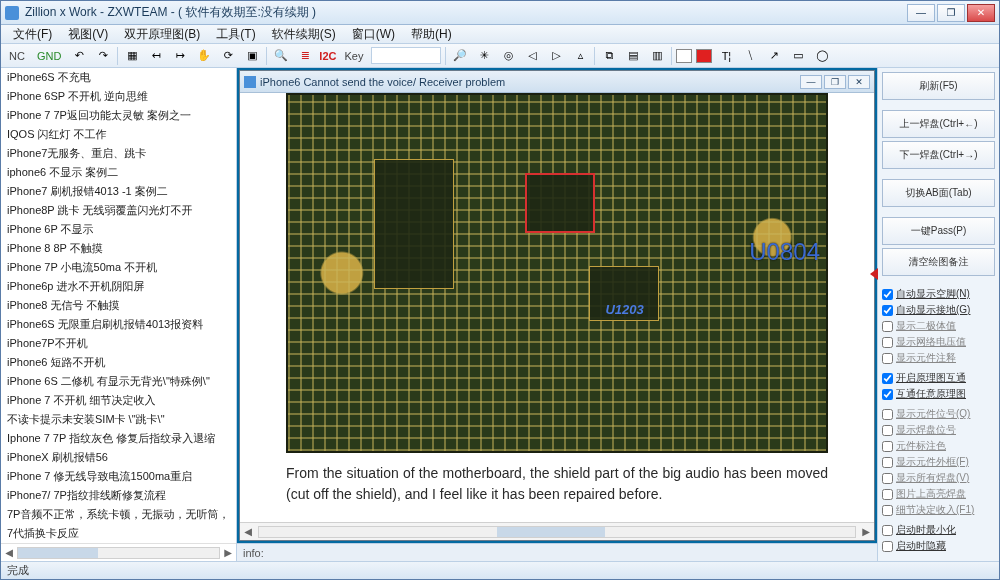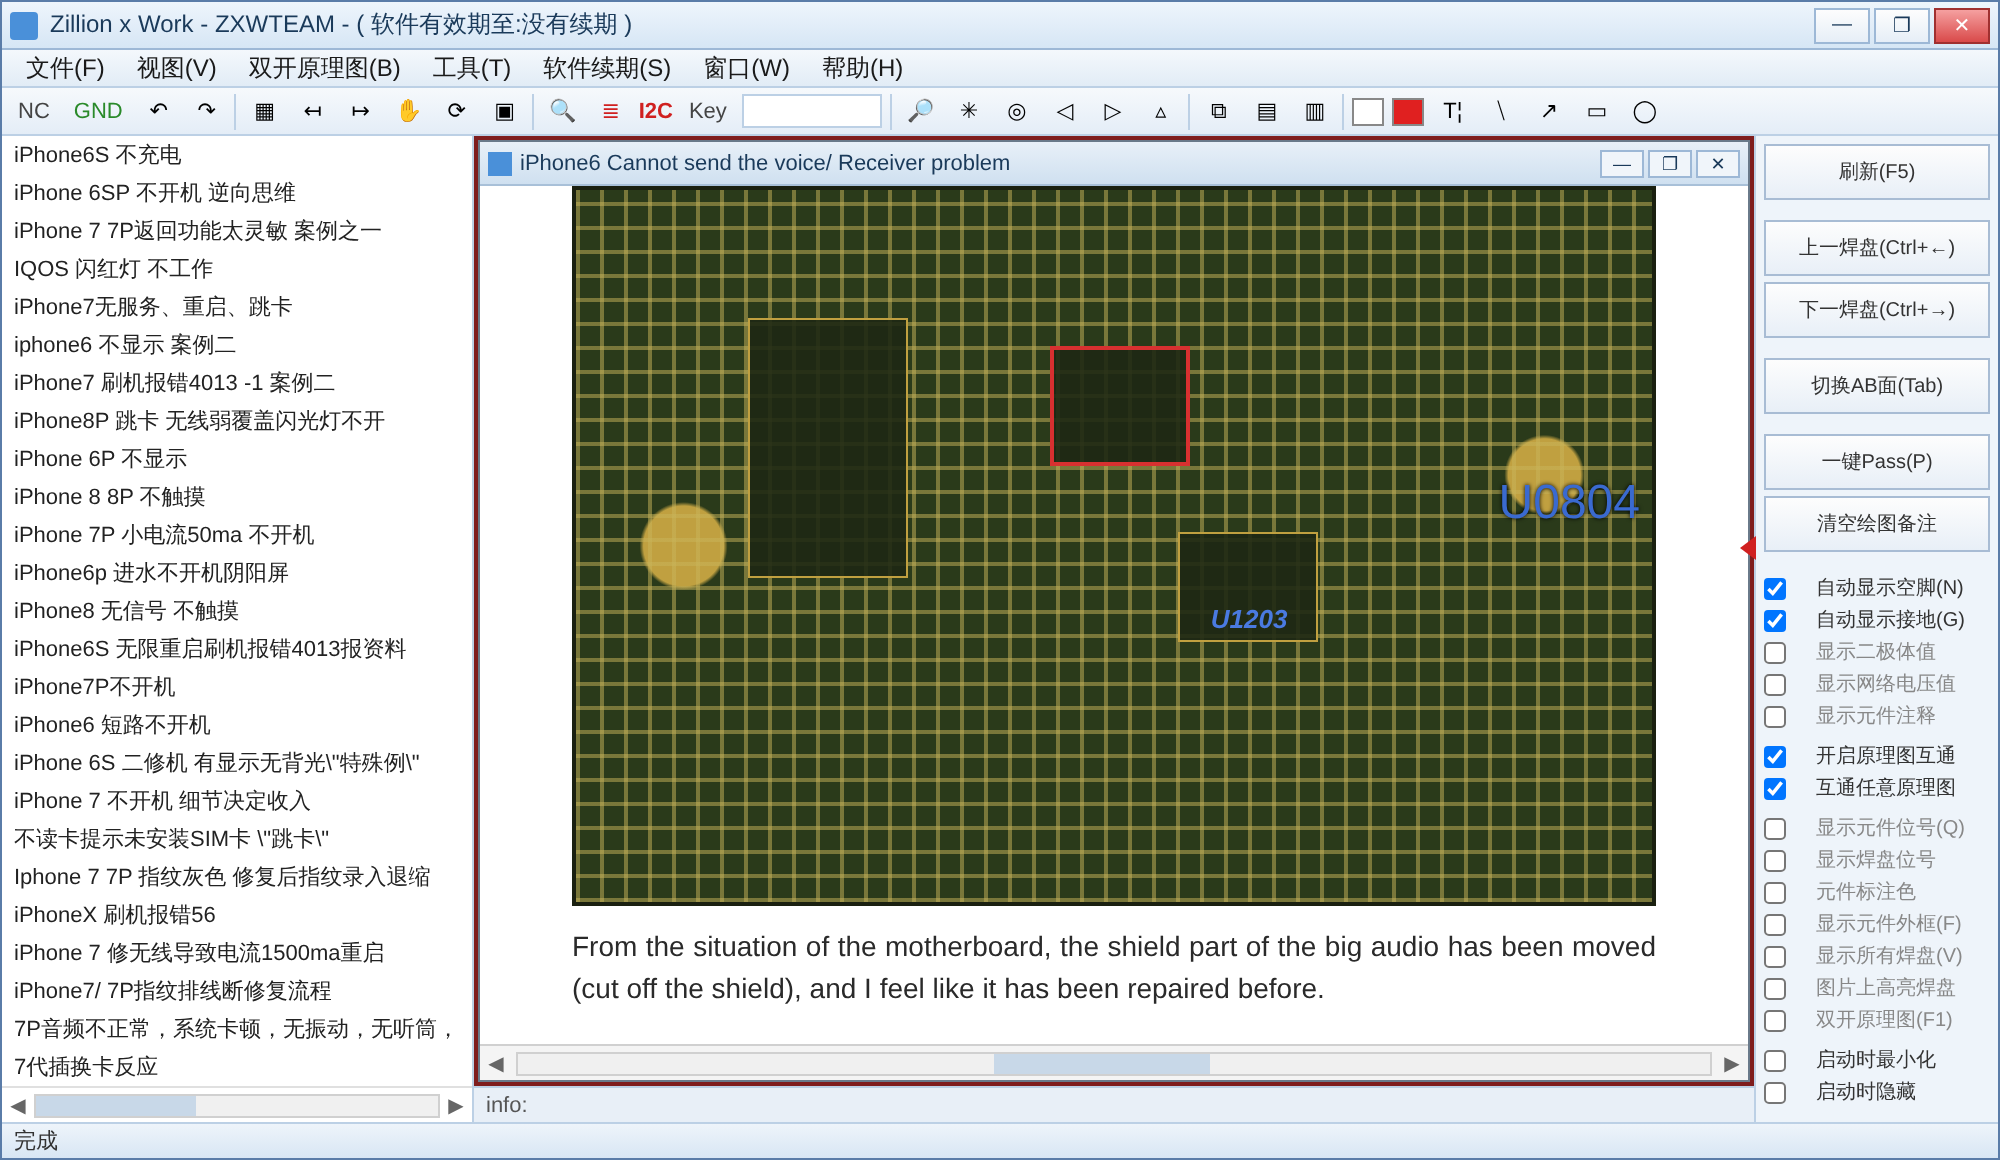--- a/index.html
+++ b/index.html
@@ -30,21 +30,21 @@
 
 .sidebar { width: 236px; background: #fff; border-right: 1px solid #bcd0e5; display: flex; flex-direction: column; }
 .list { flex: 1; overflow-y: auto; overflow-x: hidden; font-size: 11px; }
 .list-item { padding: 2px 6px; white-space: nowrap; cursor: pointer; color: #222; }
 .sidebar-bottom { height: 18px; display: flex; align-items: center; border-top: 1px solid #e0e0e0; }
 .sb-arrow { width: 16px; text-align: center; color: #666; cursor: pointer; font-size: 10px;}
 .sb-track { flex: 1; height: 12px; background: #f0f0f0; border: 1px solid #d0d0d0; position: relative; }
 .sb-thumb { position: absolute; left: 0; top: 0; width: 40%; height: 100%; background: #c8d8e8; }
 
 
-.mdi { flex: 1; background: #7f1d1d; display: flex; flex-direction: column; min-width: 0; position: relative; }
+.mdi { flex: 1; background: #0369a1; display: flex; flex-direction: column; min-width: 0; position: relative; }
 .child-window { margin: 2px; flex: 1; background: #fff; border: 1px solid #6a7a8a; display: flex; flex-direction: column; min-height: 0; }
 .child-title { height: 22px; background: linear-gradient(#e8f0f8,#cfe0f0); display: flex; align-items: center; padding: 0 4px; font-size: 11px; color: #1a3a5a; border-bottom: 1px solid #a8c0d8; }
 .child-title .cicon { width: 12px; height: 12px; background: #4a90d9; margin-right: 4px; }
 .child-title .ctitle { flex: 1; }
 .child-controls { display: flex; gap: 2px; }
 .cwbtn { width: 22px; height: 14px; border: 1px solid #9db8d6; background: #f0f5fa; font-size: 9px; display:flex; align-items:center; justify-content:center; cursor:pointer;}
 .doc-body { flex: 1; overflow: hidden; padding: 0 46px 8px 46px; display: flex; flex-direction: column; background: #fff; }
 .doc-text { font-size: 14px; color: #2a2a2a; text-align: justify; line-height: 1.45; margin: 4px 0 10px 0; }
 .pcb { flex: 1; min-height: 220px; background: #2a3a1a; position: relative; overflow: hidden; border: 2px solid #1a2010; }
 .pcb::before { content:""; position:absolute; inset:0;
@@ -62,21 +62,21 @@
 .pcb-small { position:absolute; left:59%; top:58%; color:#4a7ae0; font-size:13px; font-weight:bold;font-style:italic;}
 .childbar { height:18px; display:flex; align-items:center; border-top:1px solid #d0d0d0; background:#f4f4f4;}
 .childbar .sb-track { margin:0 2px; }
 
 .info-bar { height: 18px; background: #e8eff7; border-top: 1px solid #bcd0e5; font-size: 11px; padding: 0 6px; display:flex; align-items:center; color:#555;}
 
 
 .right-panel { width: 122px; background: #eef4fa; border-left: 1px solid #bcd0e5; display: flex; flex-direction: column; padding: 4px 4px; gap: 3px; font-size: 11px; }
 .rp-btn { height: 28px; border: 1px solid #a8bcd4; background: linear-gradient(#fdfdfd,#e8eff7); display:flex; align-items:center; justify-content:center; cursor:pointer; font-size:10px; color:#333;}
 .rp-sep { height: 4px; }
-.rp-check { display:flex; align-items:center; gap:15px; font-size:10px; color:#333; padding:1px 0;}
+.rp-check { display:flex; align-items:center; gap:3px; font-size:10px; color:#333; padding:1px 0;text-decoration:underline;}
 .rp-check input { width:11px; height:11px; }
 .rp-check.dim { color:#888; }
 .right-arrow { position:absolute; left:-8px; top:200px; width:0; height:0; border-top:6px solid transparent; border-bottom:6px solid transparent; border-right:8px solid #d02020; z-index:5;}
 .right-rel { position: relative; }
 
 .statusbar { height: 18px; background: linear-gradient(#eef4fa,#d8e6f4); border-top: 1px solid #bcd0e5; font-size: 11px; padding: 0 6px; display:flex; align-items:center; color:#333;}
 </style>
 </head>
 <body>
 
@@ -275,21 +275,21 @@
           <label class="rp-check dim">
             <input type="checkbox" style="">
             <span>显示所有焊盘(V)</span>
           </label>
           <label class="rp-check dim">
             <input type="checkbox" style="">
             <span>图片上高亮焊盘</span>
           </label>
           <label class="rp-check dim">
             <input type="checkbox" style="">
-            <span>双开原理图(F1)</span>
+            <span>细节决定收入(F1)</span>
           </label>
           <div class="rp-sep"></div>
           <label class="rp-check">
             <input type="checkbox" style="">
             <span>启动时最小化</span>
           </label>
           <label class="rp-check">
             <input type="checkbox" style="">
             <span>启动时隐藏</span>
           </label>

